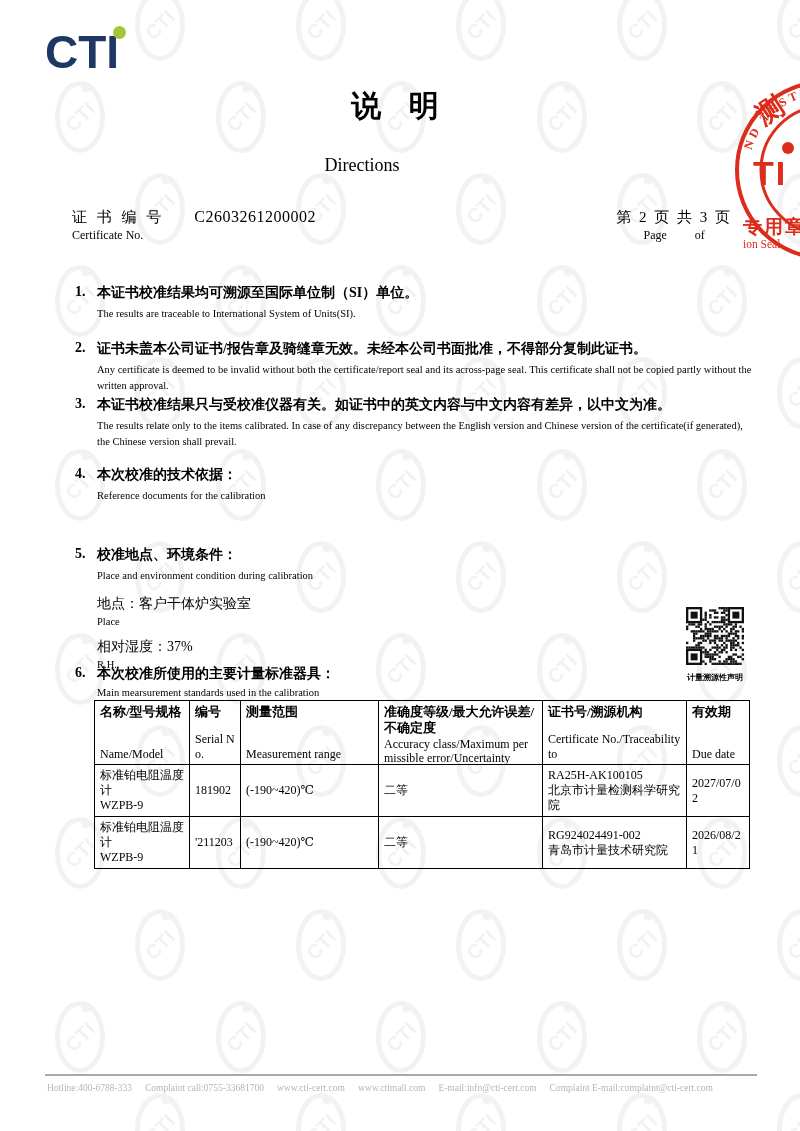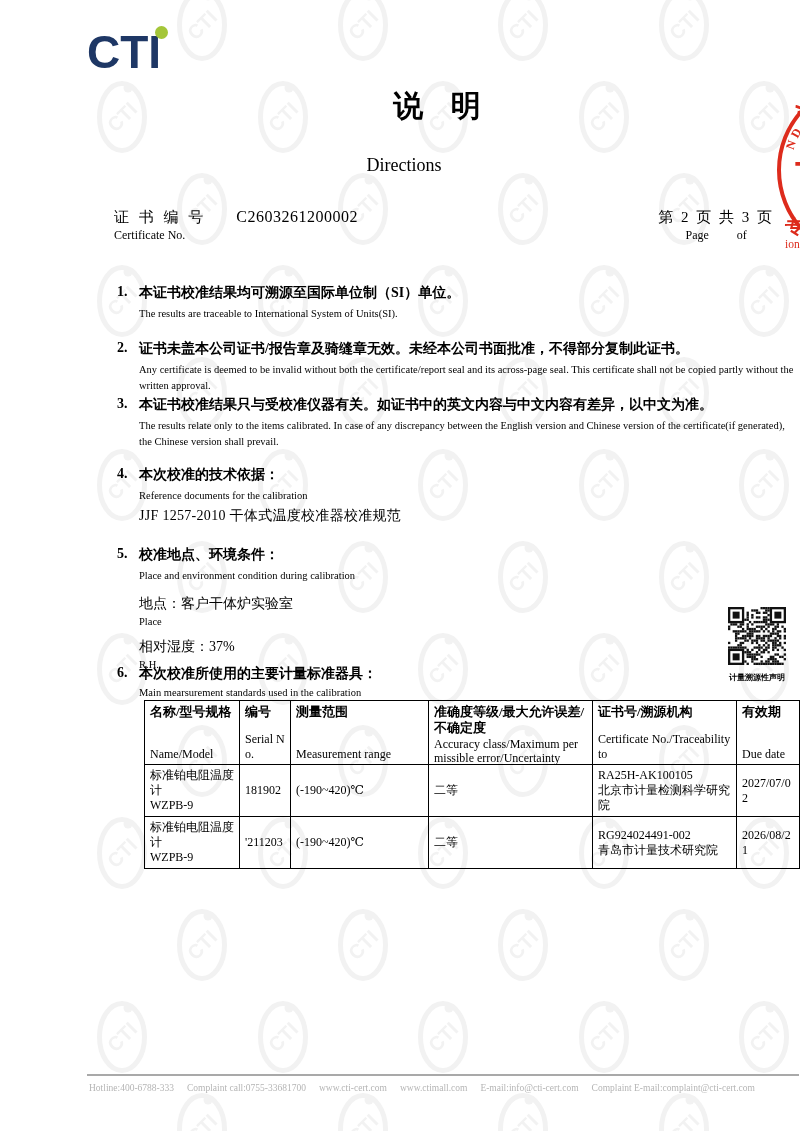--- a/index.html
+++ b/index.html
@@ -1,18 +1,18 @@
 <!DOCTYPE html>
 <html><head>
 <meta charset="utf-8">
 <style>
   html,body{margin:0;padding:0;background:#fff;}
   .page{position:relative;width:800px;height:1131px;background:#fff;overflow:hidden;
         font-family:"Liberation Serif","DejaVu Serif",serif;color:#000;}
-  .layer{position:absolute;inset:0;margin-left:42px;}
+  .layer{position:absolute;inset:0;}
   #wm-layer{z-index:0;pointer-events:none;}
   #content{z-index:1;}
 
   
   .logo{position:absolute;left:45px;top:26px;width:100px;height:58px;}
   .logo-text{font-family:"Liberation Sans","DejaVu Sans",sans-serif;font-weight:bold;
              font-size:46px;line-height:52px;color:#1e3765;letter-spacing:0px;}
   .logo-dot{position:absolute;left:68px;top:0px;width:13px;height:13px;border-radius:50%;background:#a4c639;}
 
   
@@ -43,21 +43,21 @@
   .env-row{display:flex;margin-top:11px;}
   .env-col1{width:281px;}
   .env-zh{font-size:14px;}
   .env-en{font-size:10.5px;margin-top:3px;}
 
   
   .qr{position:absolute;left:685px;top:607px;width:60px;text-align:center;}
   .qr-caption{font-size:8px;font-weight:bold;margin-top:3px;letter-spacing:0px;white-space:nowrap;}
 
   
-  .std-table{position:absolute;left:102px;top:700px;border-collapse:collapse;table-layout:fixed;width:655px;
+  .std-table{position:absolute;left:94px;top:700px;border-collapse:collapse;table-layout:fixed;width:655px;
              font-size:12px;}
   .std-table td,.std-table th{border:1px solid #000;padding:3px 5px;vertical-align:middle;text-align:left;
              word-break:break-all;}
   .std-table{border:1.5px solid #000;}
   .hd{height:57px;vertical-align:top;}
   .hd .h-zh{font-size:13px;font-weight:bold;line-height:1.25;}
   .hd-flex{display:flex;flex-direction:column;justify-content:space-between;height:57px;}
   .hd .h-en{font-size:12px;font-weight:normal;line-height:1.2;}
   .cell-lines div{line-height:1.25;}
   .r1{height:44px;}
@@ -449,21 +449,20 @@
         <div class="zh-line">本证书校准结果只与受校准仪器有关。如证书中的英文内容与中文内容有差异，以中文为准。</div>
         <div class="en-line">The results relate only to the items calibrated. In case of any discrepancy between the English version and Chinese version of the certificate(if generated), the Chinese version shall prevail.</div>
       </div>
     </div>
 
     <div class="item" style="top:466px;">
       <div class="item-no">4.</div>
       <div class="item-body">
         <div class="zh-line">本次校准的技术依据：</div>
         <div class="en-line">Reference documents for the calibration</div>
-        <div class="ref-line">JJF 1257-2010  干体式温度校准器校准规范</div>
       </div>
     </div>
 
     <div class="item" style="top:546px;">
       <div class="item-no">5.</div>
       <div class="item-body env-block">
         <div class="zh-line">校准地点、环境条件：</div>
         <div class="en-line">Place and environment condition during calibration</div>
         <div class="env-row">
           <div>

